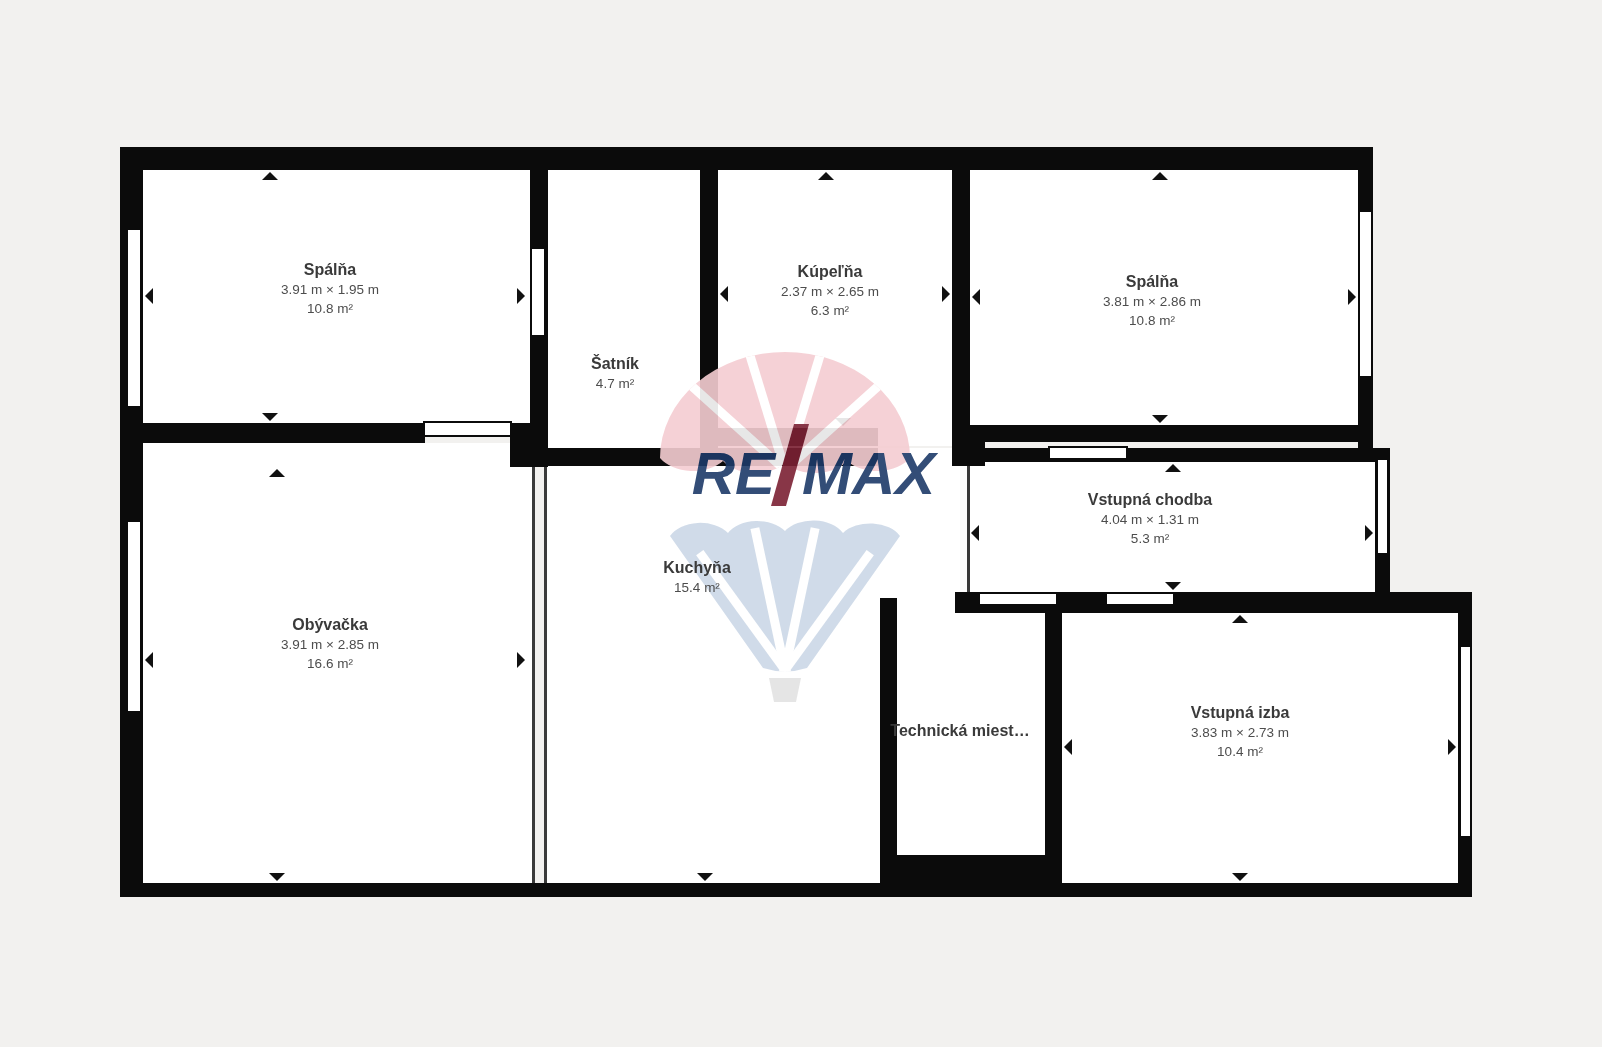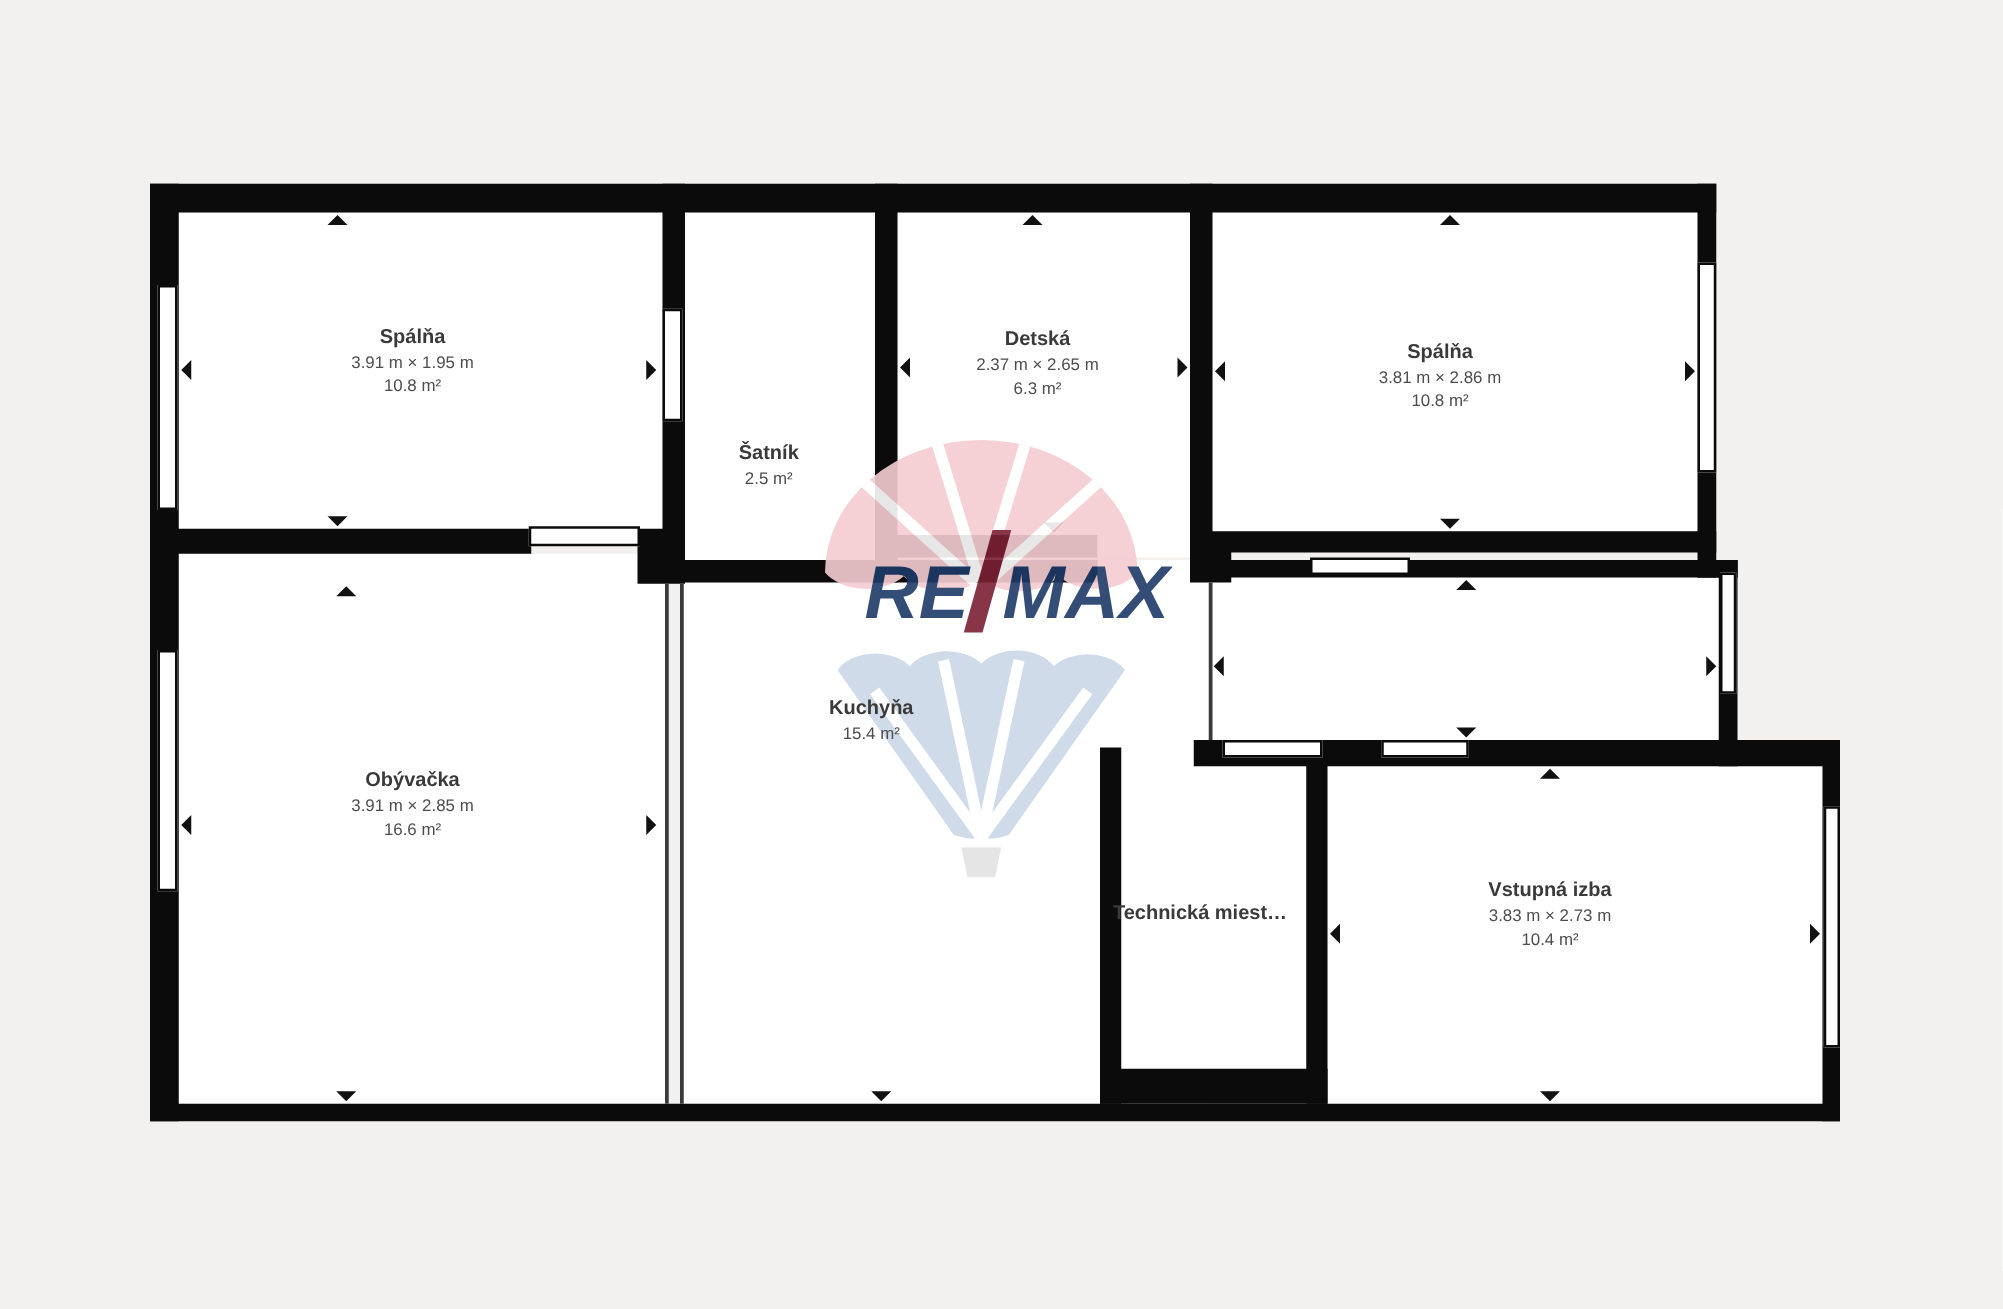--- a/index.html
+++ b/index.html
@@ -130,31 +130,36 @@
     <text x="170" y="164" text-anchor="start" font-family="Liberation Sans, sans-serif" font-size="60" font-weight="bold" font-style="italic" fill="#1d3a69">MAX</text>
   </svg>
 
   <div class="label" style="left:330px;top:289px">
     <div class="rname">Spálňa</div>
     <div class="rdim">3.91 m × 1.95 m</div>
     <div class="rarea">10.8 m²</div>
   </div>
   <div class="label" style="left:615px;top:373px">
     <div class="rname">Šatník</div>
-    <div class="rarea">2.5 m²</div>
+    <div class="rarea">4.7 m²</div>
   </div>
   <div class="label" style="left:830px;top:291px">
-    <div class="rname">Detská</div>
+    <div class="rname">Kúpeľňa</div>
     <div class="rdim">2.37 m × 2.65 m</div>
     <div class="rarea">6.3 m²</div>
   </div>
   <div class="label" style="left:1152px;top:301px">
     <div class="rname">Spálňa</div>
     <div class="rdim">3.81 m × 2.86 m</div>
     <div class="rarea">10.8 m²</div>
+  </div>
+  <div class="label" style="left:1150px;top:519px">
+    <div class="rname">Vstupná chodba</div>
+    <div class="rdim">4.04 m × 1.31 m</div>
+    <div class="rarea">5.3 m²</div>
   </div>
   <div class="label" style="left:697px;top:577px">
     <div class="rname">Kuchyňa</div>
     <div class="rarea">15.4 m²</div>
   </div>
   <div class="label" style="left:330px;top:644px">
     <div class="rname">Obývačka</div>
     <div class="rdim">3.91 m × 2.85 m</div>
     <div class="rarea">16.6 m²</div>
   </div>

